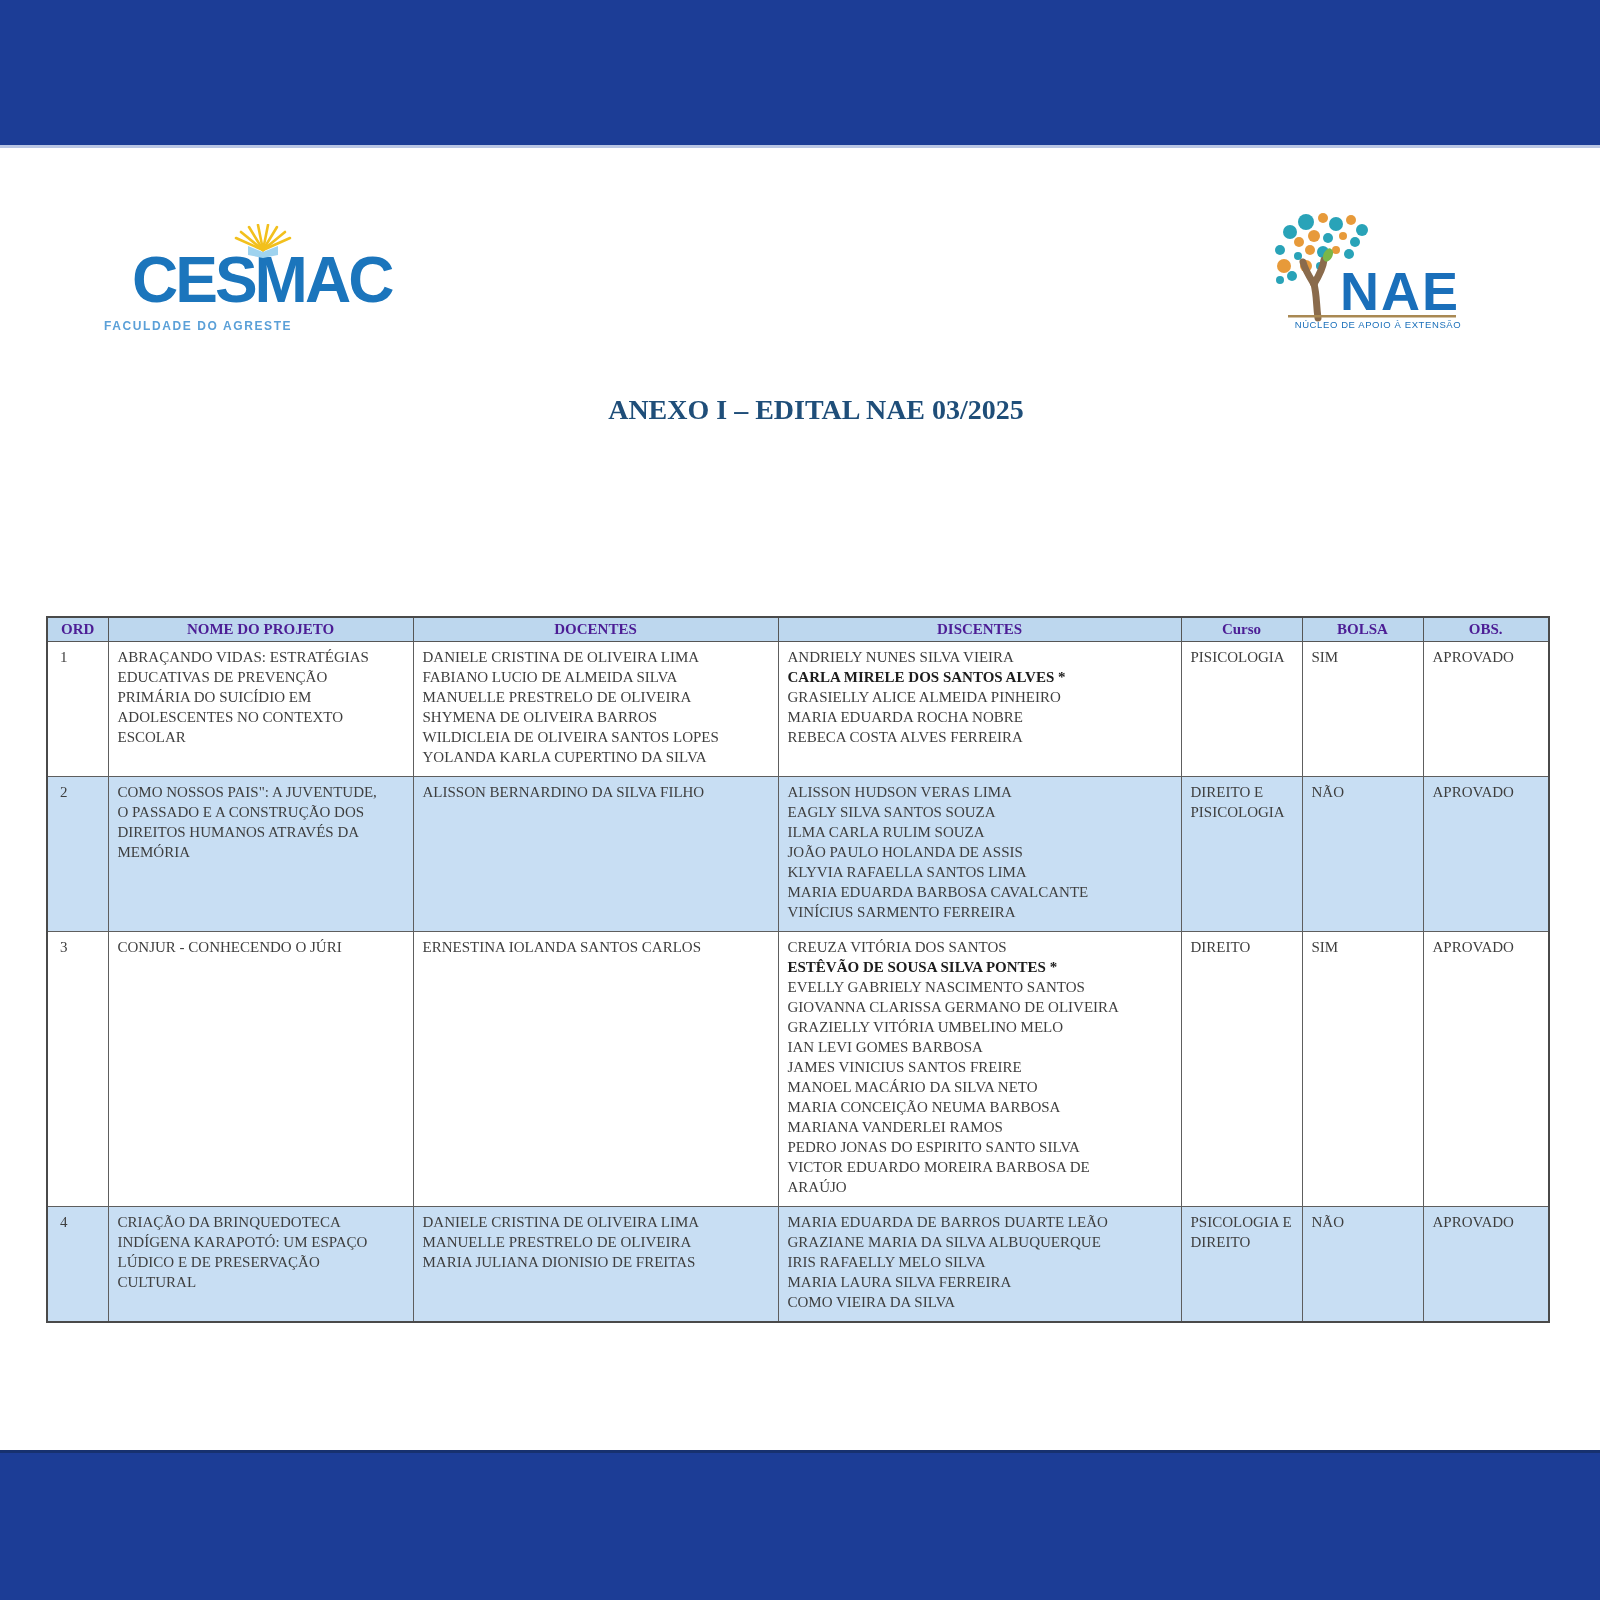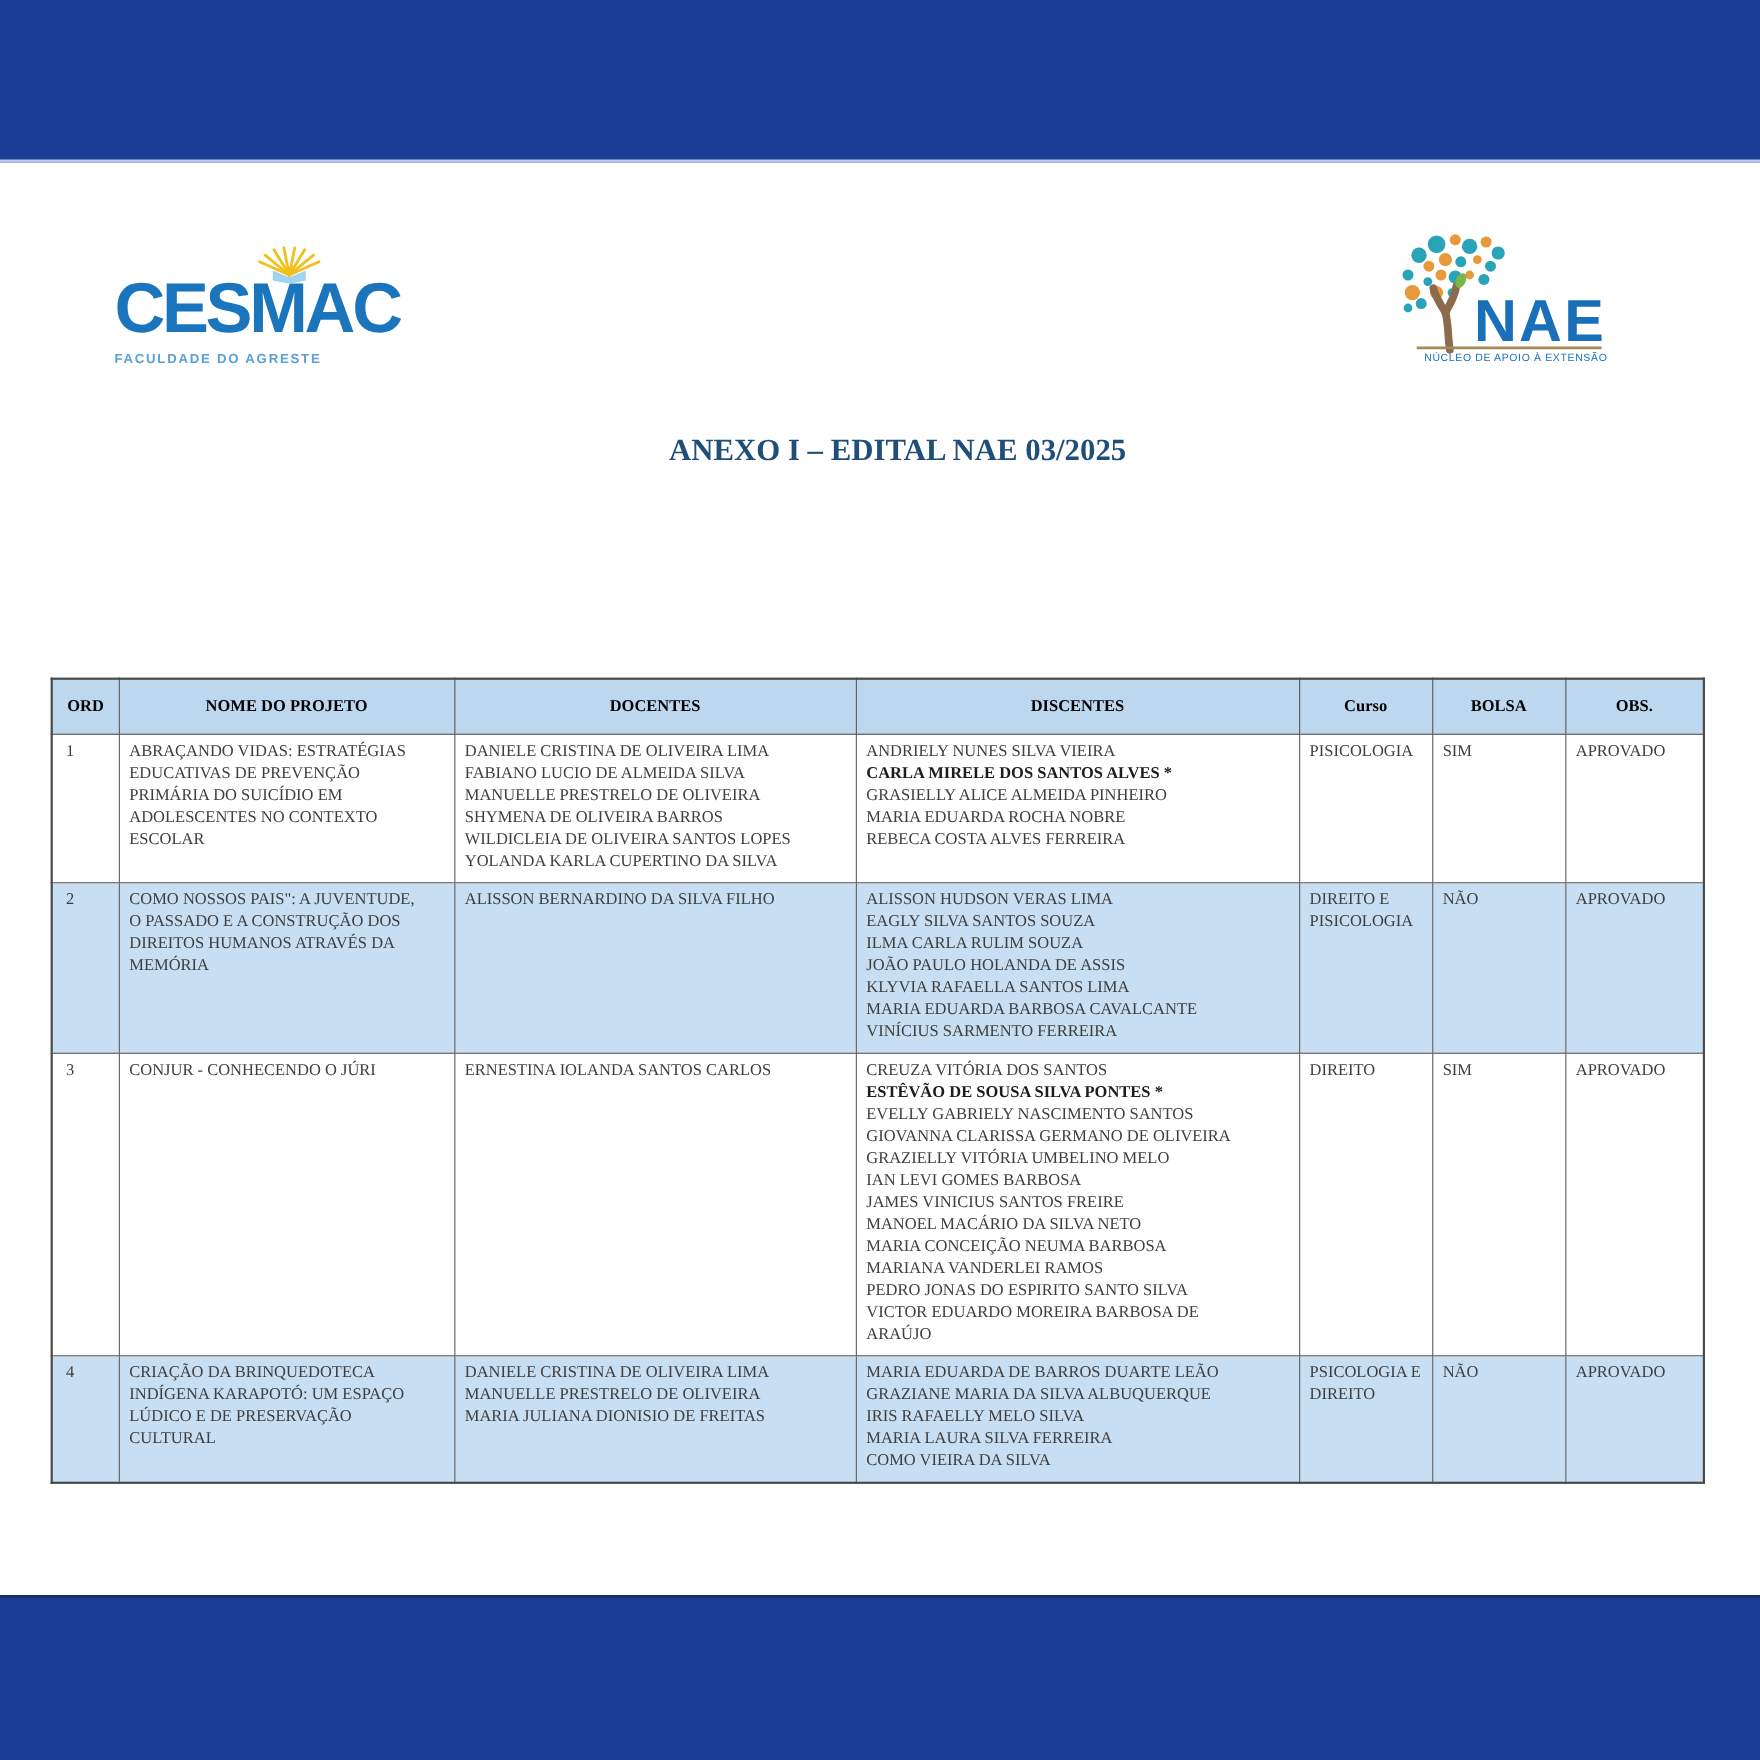--- a/index.html
+++ b/index.html
@@ -10,21 +10,21 @@
   }
   .band { position:absolute; left:0; width:1600px; background:#1c3d96; }
   .band-top { top:0; height:145px; border-bottom:3px solid #b9c6e4; }
   .band-bottom { top:1450px; height:150px; border-top:3px solid #17316f; }
 
   
   .cesmac-logo { position:absolute; left:104px; top:248px; }
   .cesmac-wordwrap { position:relative; display:inline-block; }
   .cesmac-word {
     font-family:"Liberation Sans", sans-serif; font-weight:bold;
-    font-size:64px; line-height:1; color:#1b75bc; letter-spacing:-3px;
+    font-size:64px; line-height:1; color:#1b75bc; letter-spacing:-3px;margin-left:28px;
   }
   .cesmac-fan { position:absolute; left:126px; top:-24px; }
   .cesmac-tagline {
     font-family:"Liberation Sans", sans-serif; font-weight:bold;
     font-size:12px; color:#5ba0d8; letter-spacing:1.6px; margin-top:7px;
   }
 
   
   .nae-logo { position:absolute; left:1266px; top:210px; width:196px; height:130px; }
 
@@ -40,22 +40,22 @@
   }
 
   
   .projects-table {
     position:absolute; left:46px; top:616px; width:1502px;
     border-collapse:collapse; table-layout:fixed; background:#ffffff;
     border:2px solid #4a4a4a;
   }
   .projects-table th {
     background:#bdd7ee; border:1px solid #565656;
-    font-size:15px; font-weight:bold; color:#000000;
-    padding:16px 4px; 
+    font-size:15px; font-weight:bold; color:#4c1d95;
+    padding:3px 4px; 
   }
   .projects-table td {
     border:1px solid #5e5e5e; vertical-align:top;
     padding:5px 8px 9px 9px; font-size:15px; line-height:20px; color:#3e3e3e;
   }
   .projects-table tbody tr.shaded td { background:#c8def3; }
   td.ord-cell { padding-left:12px; }
   .proj-text { max-width:272px; }
   .names-list.discentes { max-width:350px; }
   .name-line { white-space:normal; }

